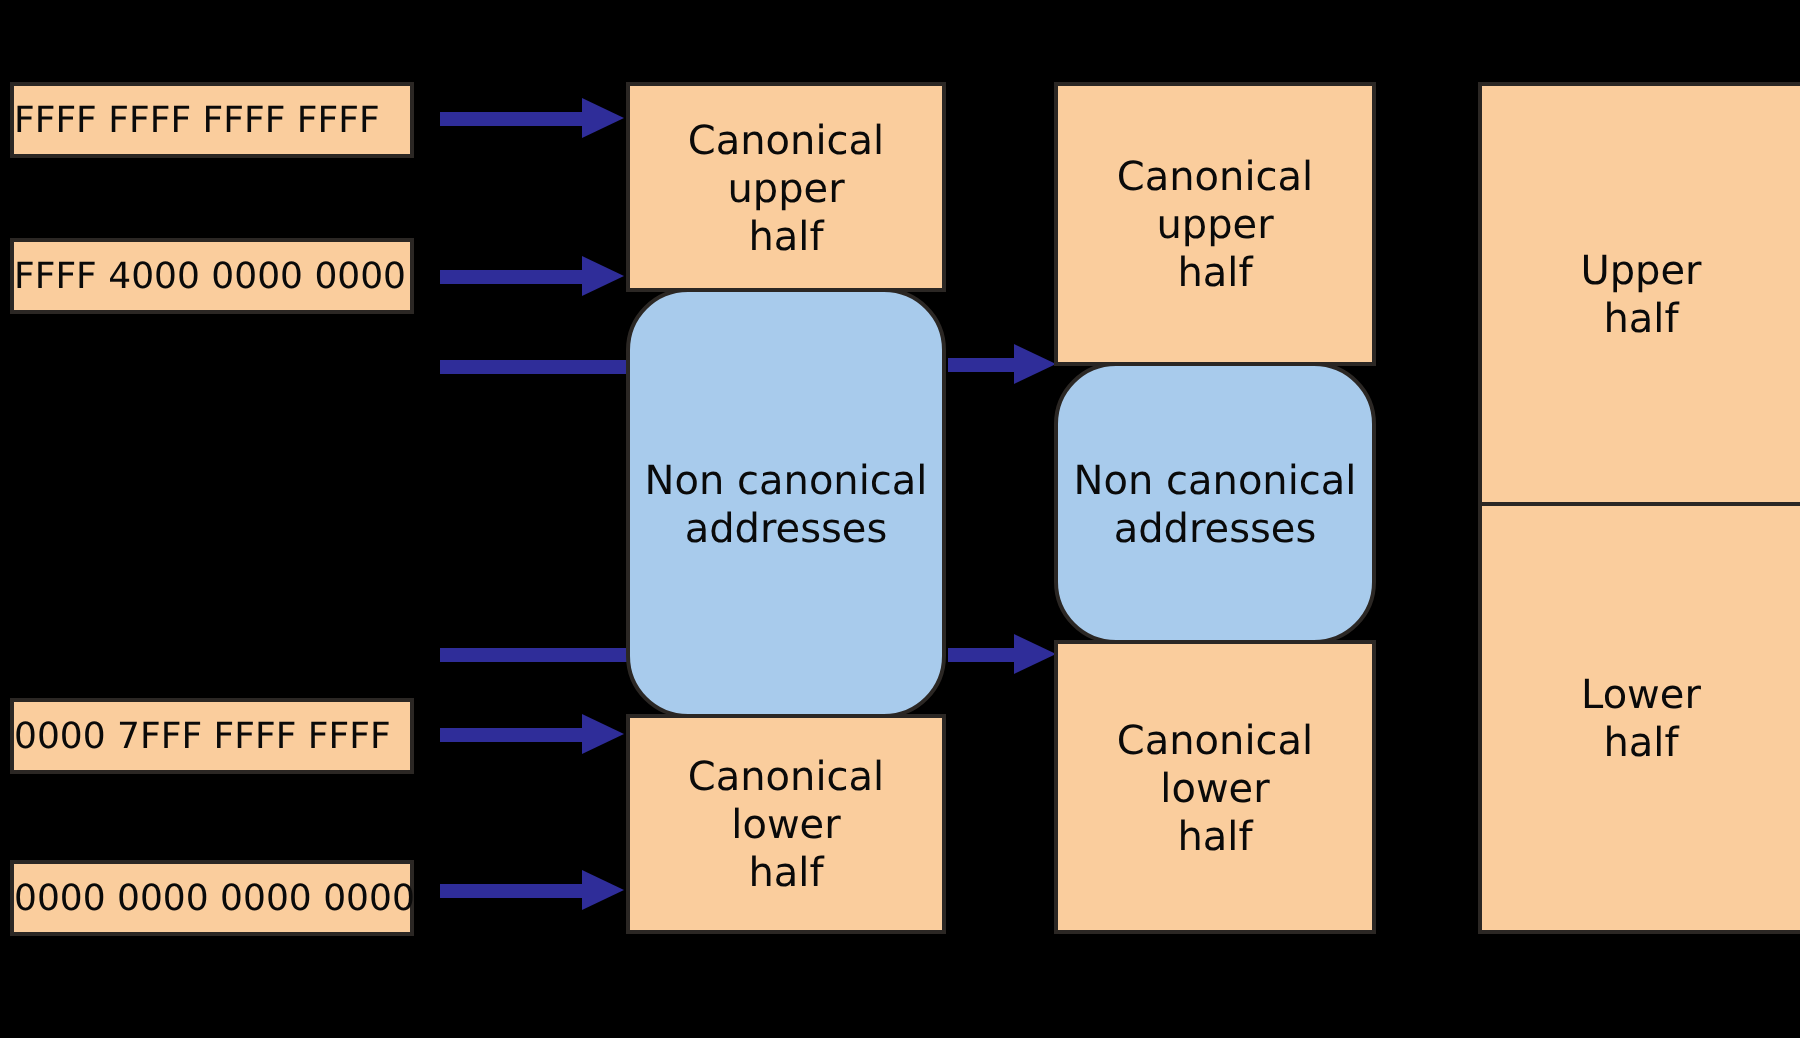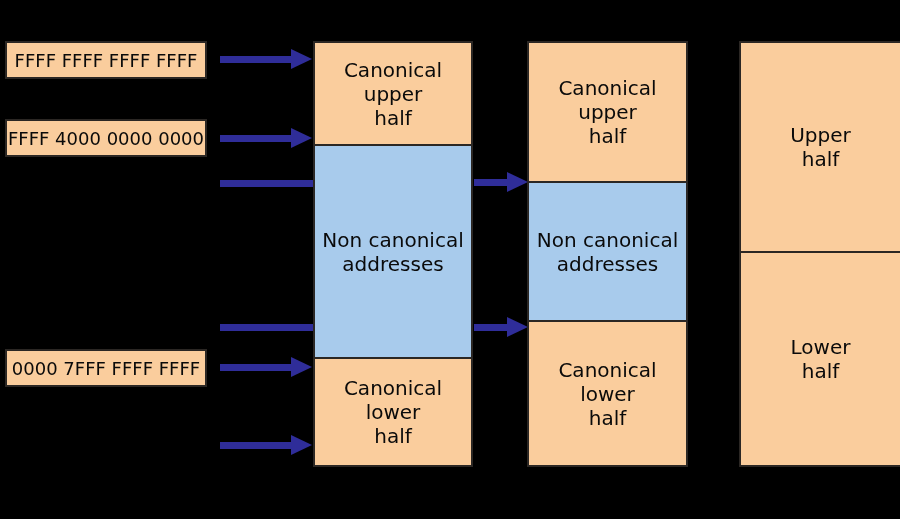--- a/index.html
+++ b/index.html
@@ -5,54 +5,57 @@
   html,body{margin:0;padding:0;background:#000;}
   .stage{
     position:relative;width:900px;height:519px;background:#000000;
     overflow:hidden;font-family:"DejaVu Sans","Liberation Sans",sans-serif;
     color:#0a0a0a;
   }
   
   .addr{
     position:absolute;left:5px;width:202px;height:38px;box-sizing:border-box;
     background:#facd9d;border:2px solid #2b2724;
-    display:flex;align-items:center;justify-content:center;
+    display:flex;align-items:center;justify-content:flex-start;
   }
   .addr-t{font-size:18px;letter-spacing:0;white-space:nowrap;}
   
   .shaft{position:absolute;height:7px;background:#2f2d99;}
   .head{
     position:absolute;width:0;height:0;
     border-top:10px solid transparent;border-bottom:10px solid transparent;
     border-left:21px solid #2f2d99;
   }
   
   .col{position:absolute;top:41px;display:flex;flex-direction:column;}
   .seg{
     box-sizing:border-box;border:2px solid #2b2724;
     display:flex;align-items:center;justify-content:center;text-align:center;
   }
   .seg + .seg{margin-top:-2px;}
   .peach{background:#facd9d;}
-  .blue{background:#a8cbec;}
+  .blue{background:#a8cbec;border-radius:31px;}
   .seg-label{font-size:20px;line-height:24px;white-space:pre-line;}
 </style>
 </head>
 <body>
 
 <div class="stage">
 
   <div class="addr" style="top:41px">
     <span class="addr-t">FFFF FFFF FFFF FFFF</span>
   </div>
   <div class="addr" style="top:119px">
     <span class="addr-t">FFFF 4000 0000 0000</span>
   </div>
   <div class="addr" style="top:349px">
     <span class="addr-t">0000 7FFF FFFF FFFF</span>
+  </div>
+  <div class="addr" style="top:430px">
+    <span class="addr-t">0000 0000 0000 0000</span>
   </div>
 
   <div class="shaft" style="left:220px;top:56px;width:71px"></div>
   <div class="head" style="left:291px;top:49px"></div>
 
   <div class="shaft" style="left:220px;top:135px;width:71px"></div>
   <div class="head" style="left:291px;top:128px"></div>
 
   <div class="shaft" style="left:220px;top:364px;width:71px"></div>
   <div class="head" style="left:291px;top:357px"></div>

